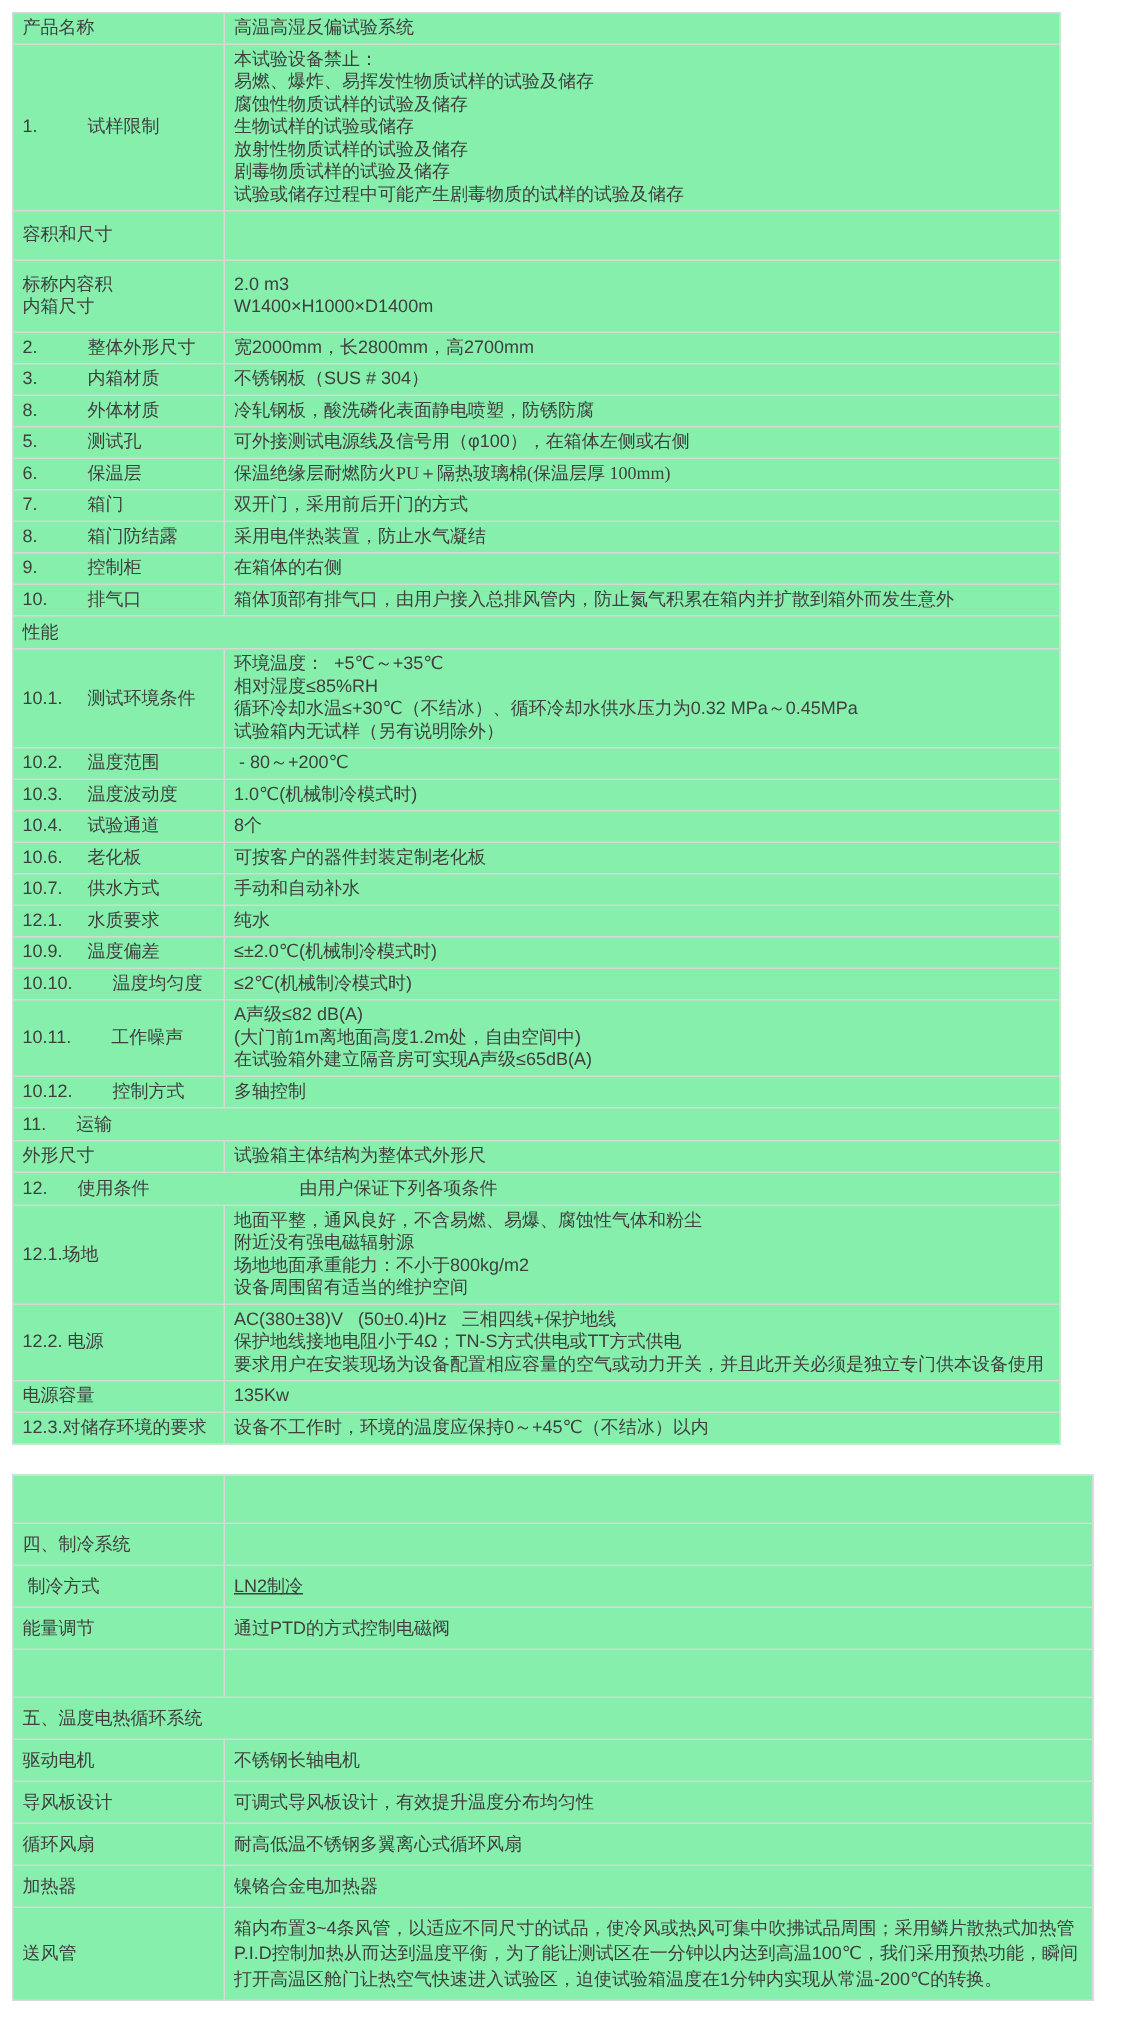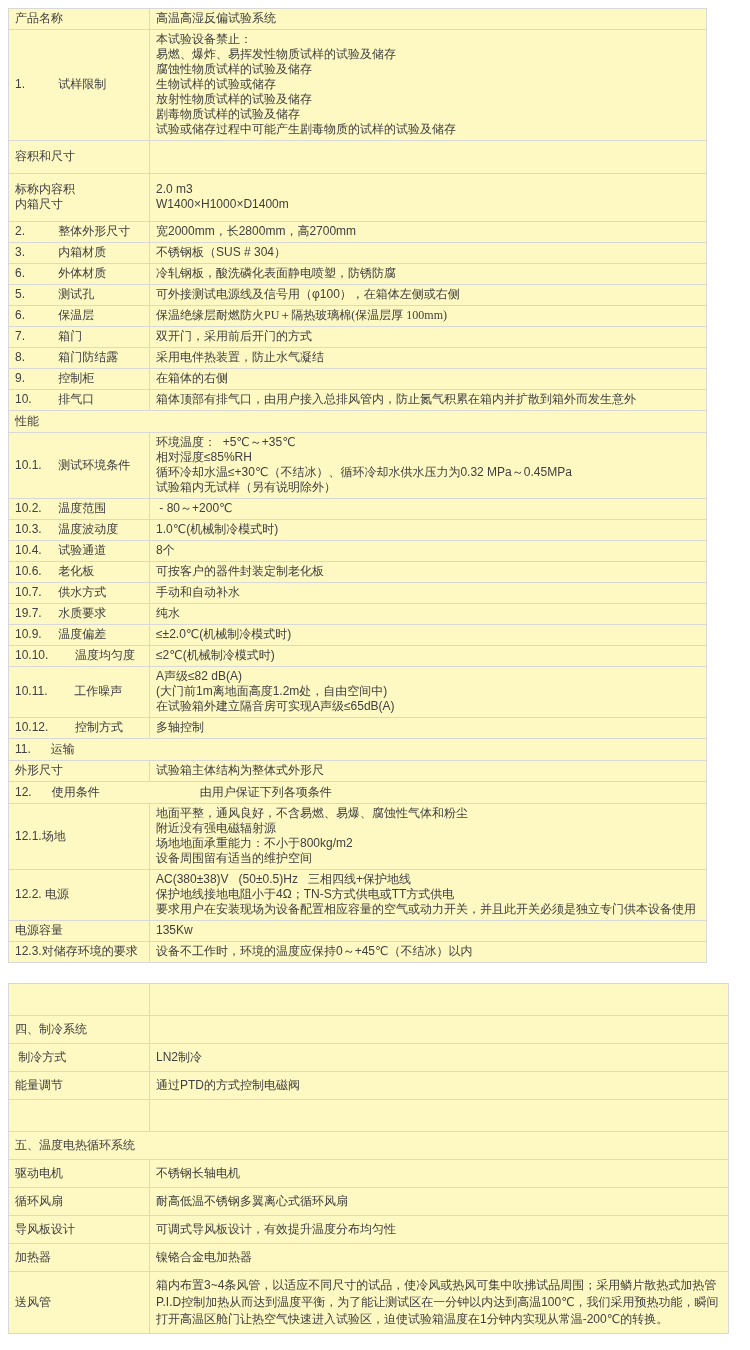--- a/index.html
+++ b/index.html
@@ -14,21 +14,21 @@
     font-family: "Liberation Sans", "DejaVu Sans", sans-serif;
     font-size: 12px;
     color: #404040;
   }
   .doc {
     padding: 8px 0 0 8px;
   }
   table {
     border-collapse: collapse;
     table-layout: fixed;
-    background: #fef9c3;
+    background: #86efac;
   }
   td {
     border: 1px solid #d8d8d8;
     vertical-align: middle;
     white-space: pre-wrap;
     overflow-wrap: break-word;
     word-break: break-all;
   }
   
   .t1 { width: 699px; }
@@ -75,21 +75,21 @@
         </tr>
         <tr>
           <td class="label" style="border-color: rgb(216, 216, 216);">2.          整体外形尺寸</td>
           <td class="value" style="border-color: rgb(216, 216, 216);">宽2000mm，长2800mm，高2700mm</td>
         </tr>
         <tr>
           <td class="label" style="border-color: rgb(216, 216, 216);">3.          内箱材质</td>
           <td class="value" style="border-color: rgb(216, 216, 216);">不锈钢板（SUS # 304）</td>
         </tr>
         <tr>
-          <td class="label" style="border-color: rgb(216, 216, 216);">6.          外体材质</td>
+          <td class="label" style="border-color: rgb(216, 216, 216);">8.          外体材质</td>
           <td class="value" style="border-color: rgb(216, 216, 216);">冷轧钢板，酸洗磷化表面静电喷塑，防锈防腐</td>
         </tr>
         <tr>
           <td class="label" style="border-color: rgb(216, 216, 216);">5.          测试孔</td>
           <td class="value" style="border-color: rgb(216, 216, 216);">可外接测试电源线及信号用（φ100），在箱体左侧或右侧</td>
         </tr>
         <tr>
           <td class="label" style="border-color: rgb(216, 216, 216);">6.          保温层</td>
           <td class="value" style="border-color: rgb(216, 216, 216); font-family: Liberation Serif, serif;">保温绝缘层耐燃防火PU＋隔热玻璃棉(保温层厚 100mm)</td>
         </tr>
@@ -133,21 +133,21 @@
         </tr>
         <tr>
           <td class="label" style="border-color: rgb(216, 216, 216);">10.6.     老化板</td>
           <td class="value" style="border-color: rgb(216, 216, 216);">可按客户的器件封装定制老化板</td>
         </tr>
         <tr>
           <td class="label" style="border-color: rgb(216, 216, 216);">10.7.     供水方式</td>
           <td class="value" style="border-color: rgb(216, 216, 216);">手动和自动补水</td>
         </tr>
         <tr>
-          <td class="label" style="border-color: rgb(216, 216, 216);">19.7.     水质要求</td>
+          <td class="label" style="border-color: rgb(216, 216, 216);">12.1.     水质要求</td>
           <td class="value" style="border-color: rgb(216, 216, 216);">纯水</td>
         </tr>
         <tr>
           <td class="label" style="border-color: rgb(216, 216, 216);">10.9.     温度偏差</td>
           <td class="value" style="border-color: rgb(216, 216, 216);">≤±2.0℃(机械制冷模式时)</td>
         </tr>
         <tr>
           <td class="label" style="border-color: rgb(216, 216, 216);">10.10.        温度均匀度</td>
           <td class="value" style="border-color: rgb(216, 216, 216);">≤2℃(机械制冷模式时)</td>
         </tr>
@@ -173,21 +173,21 @@
         </tr>
         <tr>
           <td class="label" style="border-color: rgb(216, 216, 216); margin-top: 35px;">12.1.场地</td>
           <td class="value" style="border-color: rgb(216, 216, 216);">地面平整，通风良好，不含易燃、易爆、腐蚀性气体和粉尘
 附近没有强电磁辐射源
 场地地面承重能力：不小于800kg/m2
 设备周围留有适当的维护空间</td>
         </tr>
         <tr>
           <td class="label" style="border-color: rgb(216, 216, 216);">12.2. 电源</td>
-          <td class="value" style="border-color: rgb(216, 216, 216);">AC(380±38)V   (50±0.5)Hz   三相四线+保护地线
+          <td class="value" style="border-color: rgb(216, 216, 216);">AC(380±38)V   (50±0.4)Hz   三相四线+保护地线
 保护地线接地电阻小于4Ω；TN-S方式供电或TT方式供电
 要求用户在安装现场为设备配置相应容量的空气或动力开关，并且此开关必须是独立专门供本设备使用</td>
         </tr>
         <tr>
           <td class="label" style="border-color: rgb(216, 216, 216);">电源容量</td>
           <td class="value" style="border-color: rgb(216, 216, 216);">135Kw</td>
         </tr>
         <tr>
           <td class="label" style="border-color: rgb(216, 216, 216);">12.3.对储存环境的要求</td>
           <td class="value" style="border-color: rgb(216, 216, 216);">设备不工作时，环境的温度应保持0～+45℃（不结冰）以内</td>
@@ -200,44 +200,44 @@
         <tr class="empty">
           <td class="label" style="border-color: rgb(216, 216, 216);"></td>
           <td class="value" style="border-color: rgb(216, 216, 216);"></td>
         </tr>
         <tr>
           <td class="label" style="border-color: rgb(216, 216, 216);">四、制冷系统</td>
           <td class="value" style="border-color: rgb(216, 216, 216);"></td>
         </tr>
         <tr>
           <td class="label" style="border-color: rgb(216, 216, 216);"> 制冷方式</td>
-          <td class="value" style="border-color: rgb(216, 216, 216);">LN2制冷</td>
+          <td class="value" style="border-color: rgb(216, 216, 216); text-decoration: underline;">LN2制冷</td>
         </tr>
         <tr>
           <td class="label" style="border-color: rgb(216, 216, 216);">能量调节</td>
           <td class="value" style="border-color: rgb(216, 216, 216);">通过PTD的方式控制电磁阀</td>
         </tr>
         <tr class="empty">
           <td class="label" style="border-color: rgb(216, 216, 216);"></td>
           <td class="value" style="border-color: rgb(216, 216, 216);"></td>
         </tr>
         <tr>
           <td colspan="2" class="span-cell" style="border-color: rgb(216, 216, 216);">五、温度电热循环系统</td>
         </tr>
         <tr>
           <td class="label" style="border-color: rgb(216, 216, 216);">驱动电机</td>
           <td class="value" style="border-color: rgb(216, 216, 216);">不锈钢长轴电机</td>
         </tr>
         <tr>
+          <td class="label" style="border-color: rgb(216, 216, 216);">导风板设计</td>
+          <td class="value" style="border-color: rgb(216, 216, 216);">可调式导风板设计，有效提升温度分布均匀性</td>
+        </tr>
+        <tr>
           <td class="label" style="border-color: rgb(216, 216, 216);">循环风扇</td>
           <td class="value" style="border-color: rgb(216, 216, 216);">耐高低温不锈钢多翼离心式循环风扇</td>
-        </tr>
-        <tr>
-          <td class="label" style="border-color: rgb(216, 216, 216);">导风板设计</td>
-          <td class="value" style="border-color: rgb(216, 216, 216);">可调式导风板设计，有效提升温度分布均匀性</td>
         </tr>
         <tr>
           <td class="label" style="border-color: rgb(216, 216, 216);">加热器</td>
           <td class="value" style="border-color: rgb(216, 216, 216);">镍铬合金电加热器</td>
         </tr>
         <tr>
           <td class="label" style="border-color: rgb(216, 216, 216);">送风管</td>
           <td class="value" style="border-color: rgb(216, 216, 216);">箱内布置3~4条风管，以适应不同尺寸的试品，使冷风或热风可集中吹拂试品周围；采用鳞片散热式加热管P.I.D控制加热从而达到温度平衡，为了能让测试区在一分钟以内达到高温100℃，我们采用预热功能，瞬间打开高温区舱门让热空气快速进入试验区，迫使试验箱温度在1分钟内实现从常温-200℃的转换。</td>
         </tr>
       </tbody>

